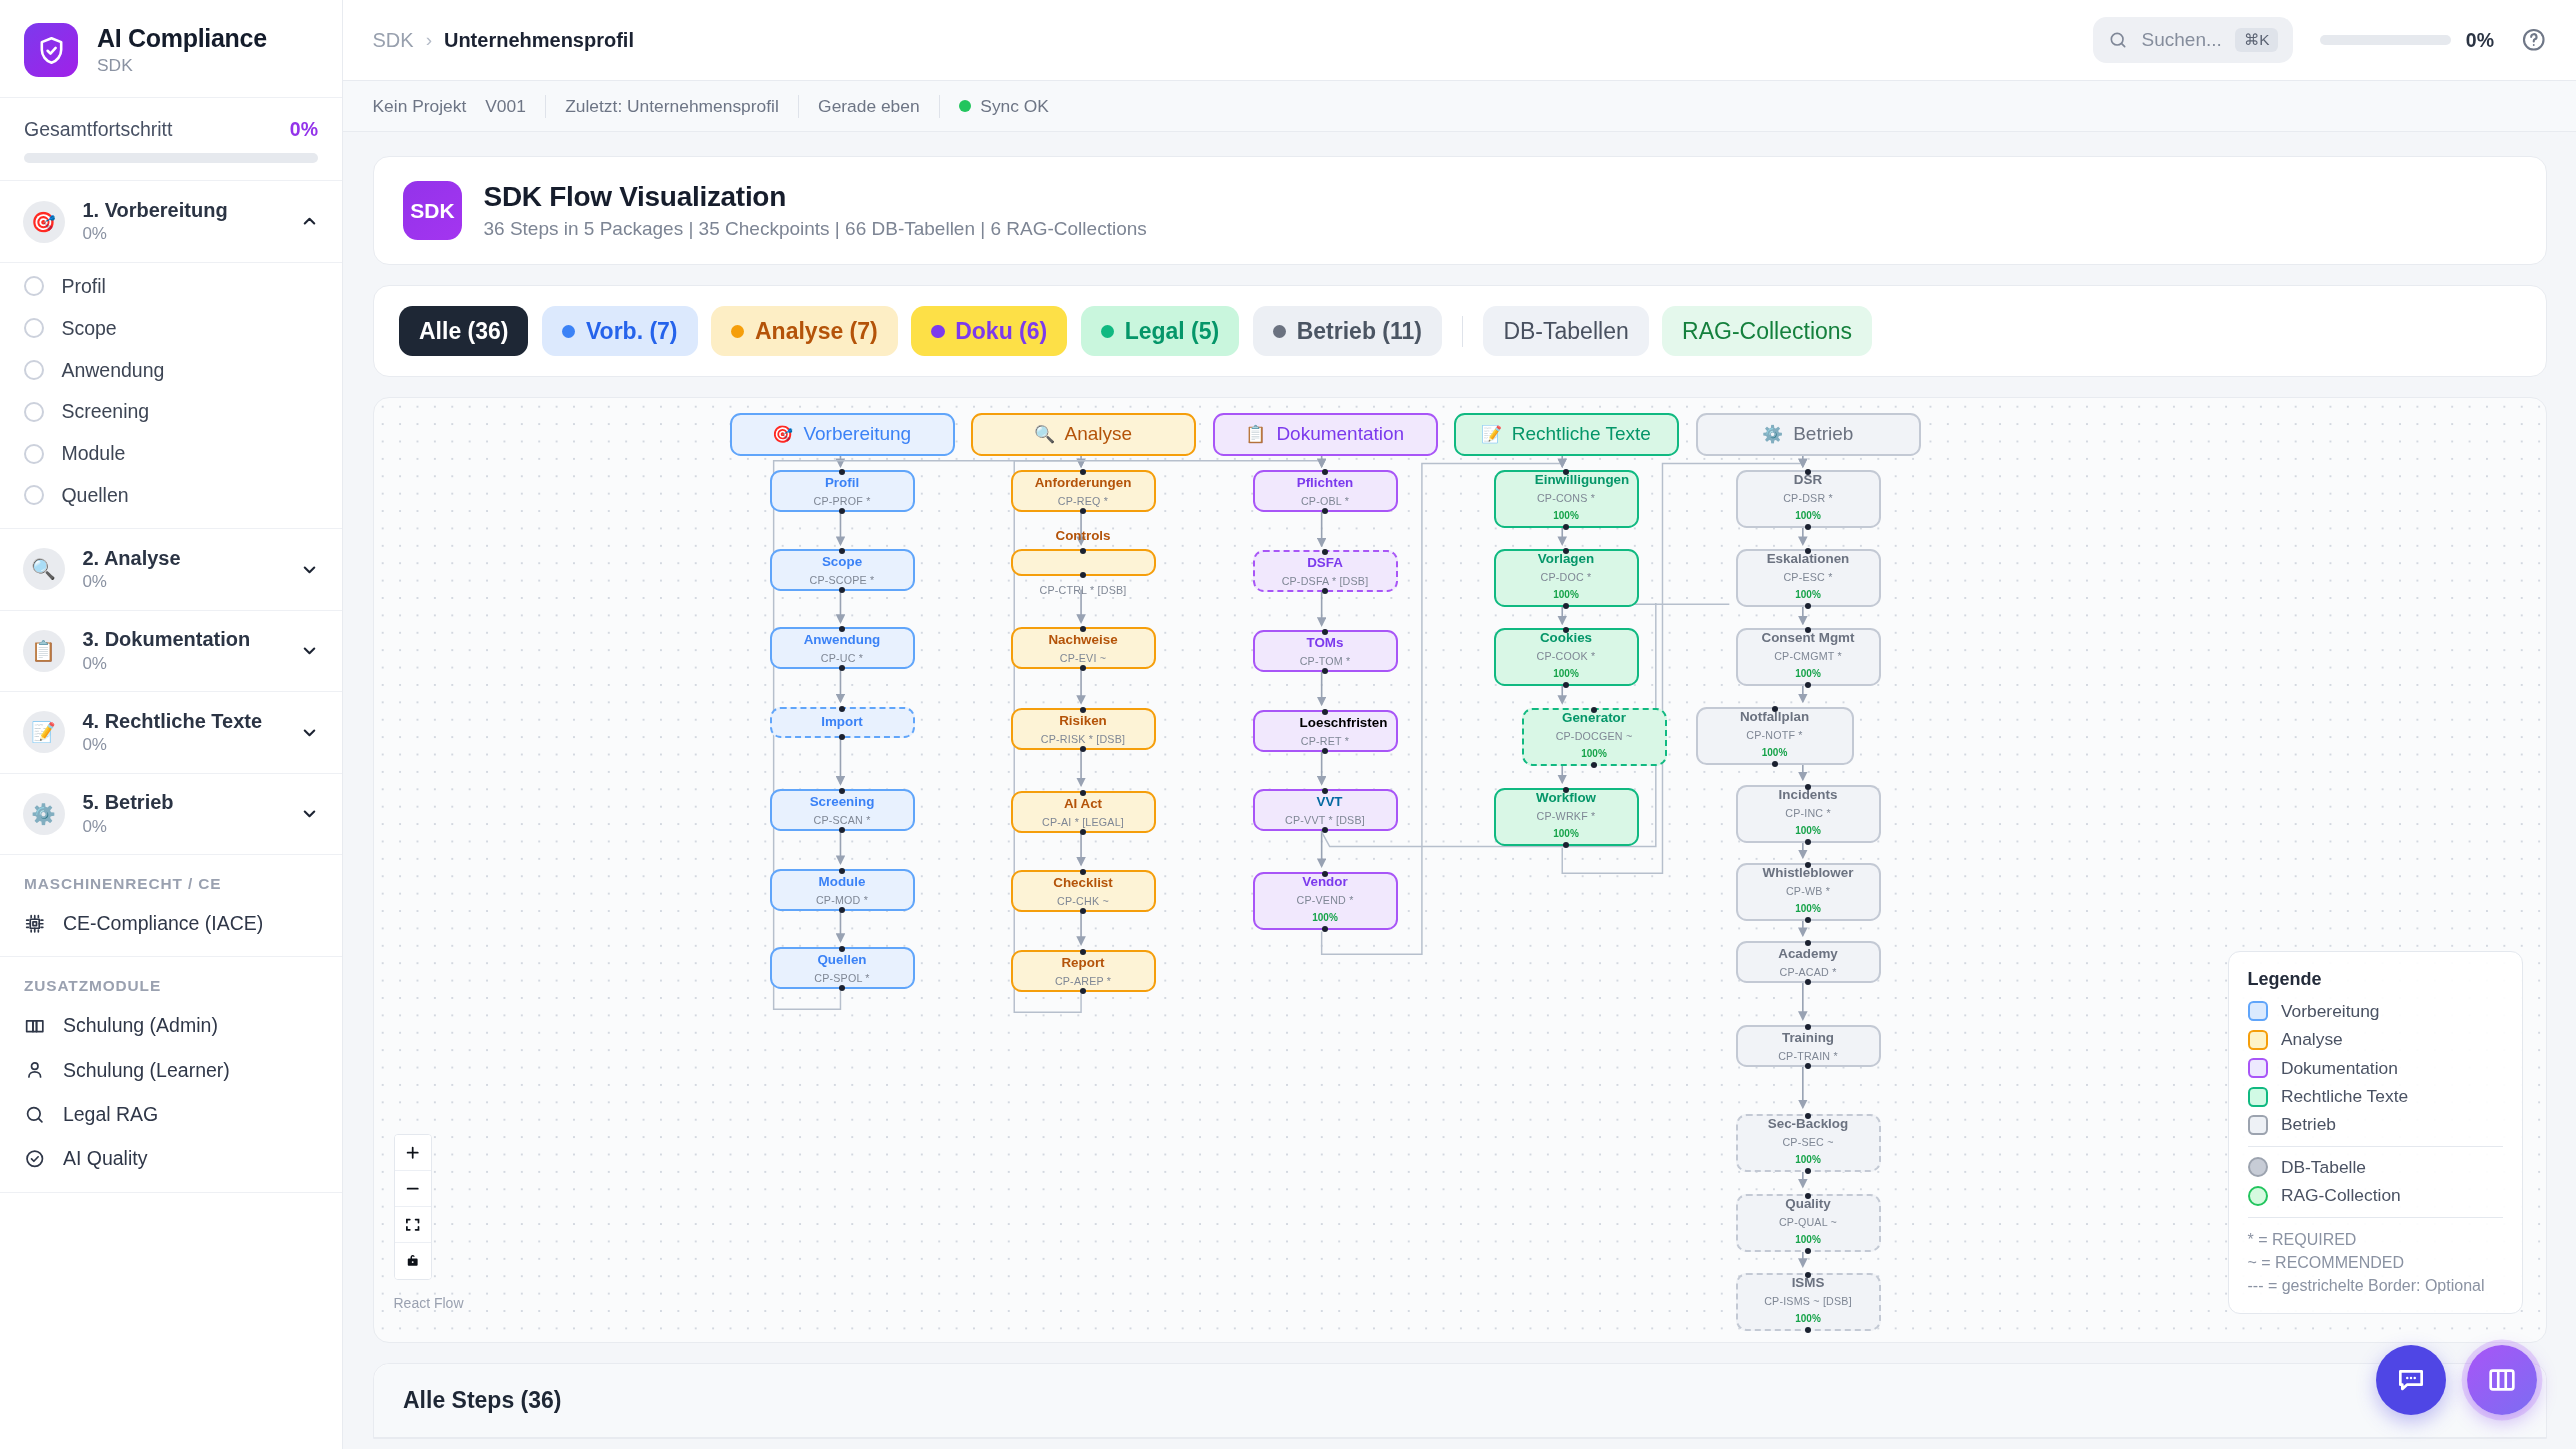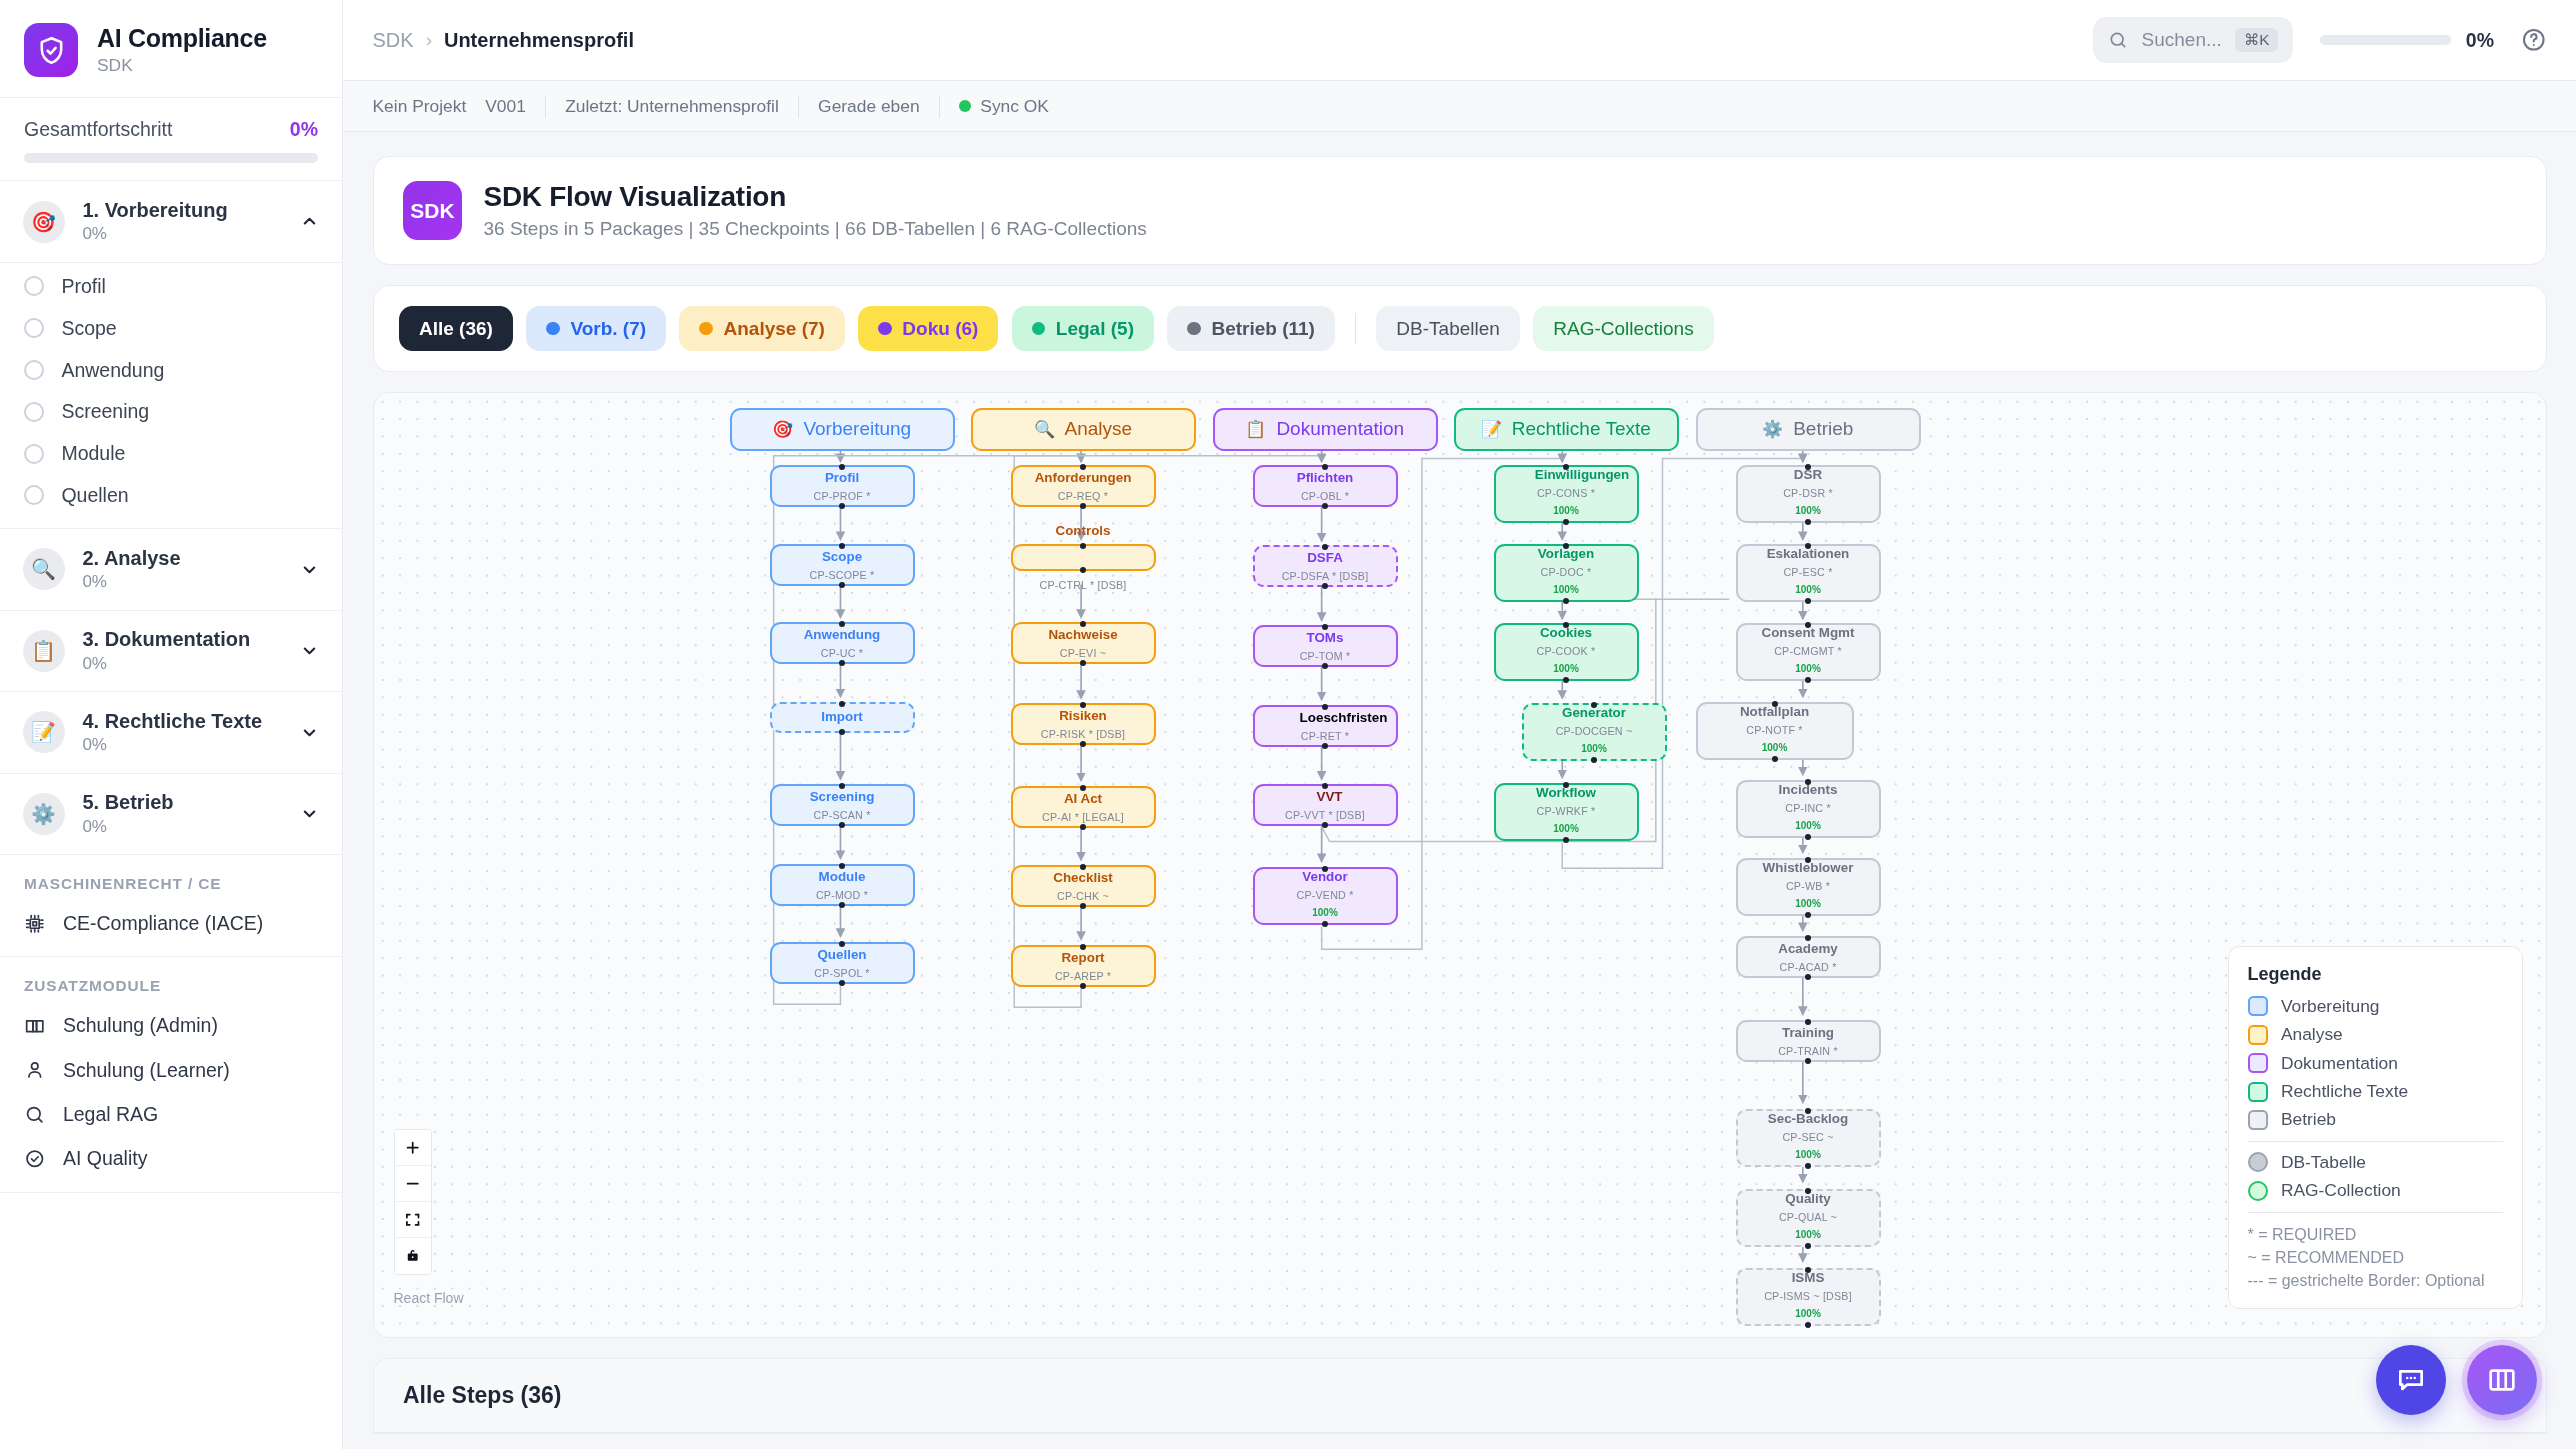--- a/index.html
+++ b/index.html
@@ -98,21 +98,21 @@
   .flowhdr-badge {
     width: 59px; height: 59px; flex: 0 0 59px; border-radius: 14.8px;
     background: linear-gradient(140deg,#9333ea 0%,#a435f0 100%);
     color: #fff; font-size: 21px; font-weight: 700;
     display: flex; align-items: center; justify-content: center;
   }
   .flowhdr-title { font-size: 28px; font-weight: 700; color: #161d2c; letter-spacing: -0.3px; }
   .flowhdr-sub { font-size: 19px; color: #7d8594; margin-top: 5.4px; }
 
   .filters { display: flex; align-items: center; gap: 13.4px; padding: 20px 25.5px; margin-bottom: 20px; }
-  .chip { display: flex; align-items: center; gap: 10.7px; border-radius: 13.4px; padding: 11.4px 20px; font-size: 19px; font-weight: 700; cursor: pointer; white-space: nowrap; }
+  .chip { display: flex; align-items: center; gap: 10.7px; border-radius: 13.4px; padding: 11.4px 20px; font-size: 23px; font-weight: 700; cursor: pointer; white-space: nowrap; }
   .chip .cdot { width: 13.4px; height: 13.4px; border-radius: 50%; flex: 0 0 13.4px; }
   .chip-all { background: #1e2735; color: #fff; }
   .chip-vorb { background: #dce9fd; color: #2563eb; }
   .chip-ana { background: #fdeec5; color: #b45309; }
   .chip-doku { background: #fde047; color: #7c3aed; }
   .chip-legal { background: #c9f6dd; color: #059669; }
   .chip-betrieb { background: #eceff4; color: #4b5563; }
   .chip-plain { background: #eef1f6; color: #48505f; font-weight: 400; }
   .chip-rag { background: #e4f8ec; color: #15803d; font-weight: 400; }
   .chip-divider { width: 1.3px; height: 31px; background: #dfe3ea; margin: 0 6.7px; }
@@ -586,21 +586,21 @@
               <span class="port b"></span>
             </div>
             <div class="node" style="left: 879px; top: 312px; width: 145px; height: 42px; background: rgb(241, 232, 253); border-color: rgb(168, 85, 247); border-style: solid;">
               <span class="port t"></span>
               <div class="n-title" style="color: #000000; margin-left: 37px;">Loeschfristen</div>
               <div class="n-code">CP-RET *</div>
               <span class="port b"></span>
             </div>
             <div class="node" style="left: 879px; top: 391px; width: 145px; height: 42px; background: rgb(241, 232, 253); border-color: rgb(168, 85, 247); border-style: solid;">
               <span class="port t"></span>
-              <div class="n-title" style="color: #7f1d1d; margin-left: 9px;">VVT</div>
+              <div class="n-title" style="color: #0369a1; margin-left: 9px;">VVT</div>
               <div class="n-code">CP-VVT * [DSB]</div>
               <span class="port b"></span>
             </div>
             <div class="node" style="left: 879px; top: 474px; width: 145px; height: 58px; background: rgb(241, 232, 253); border-color: rgb(168, 85, 247); border-style: solid;">
               <span class="port t"></span>
               <div class="n-title" style="color: rgb(124, 58, 237);">Vendor</div>
               <div class="n-code">CP-VEND *</div>
               <div class="n-pct">100%</div>
               <div class="n-bar"></div>
               <span class="port b"></span>

